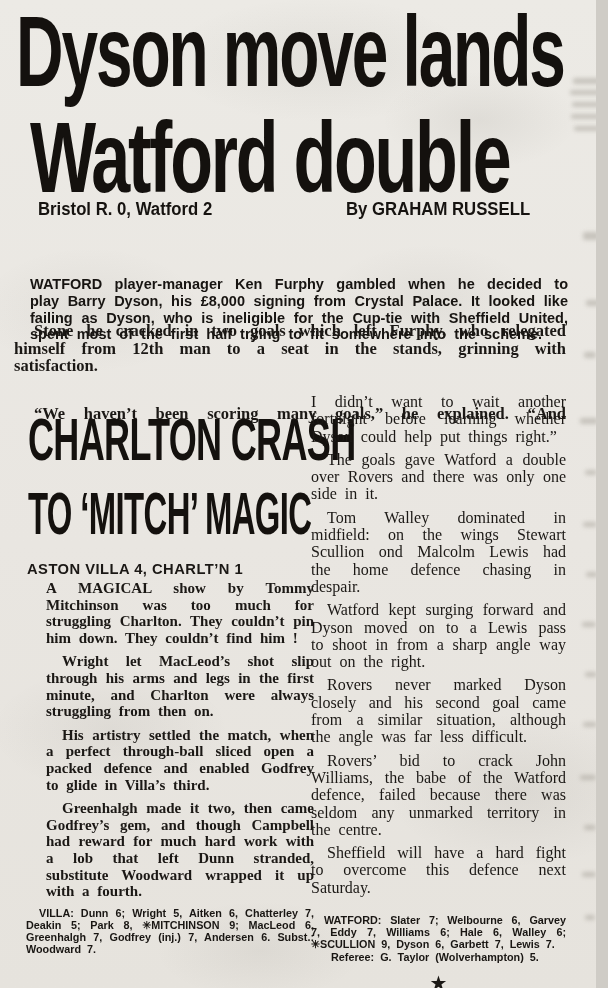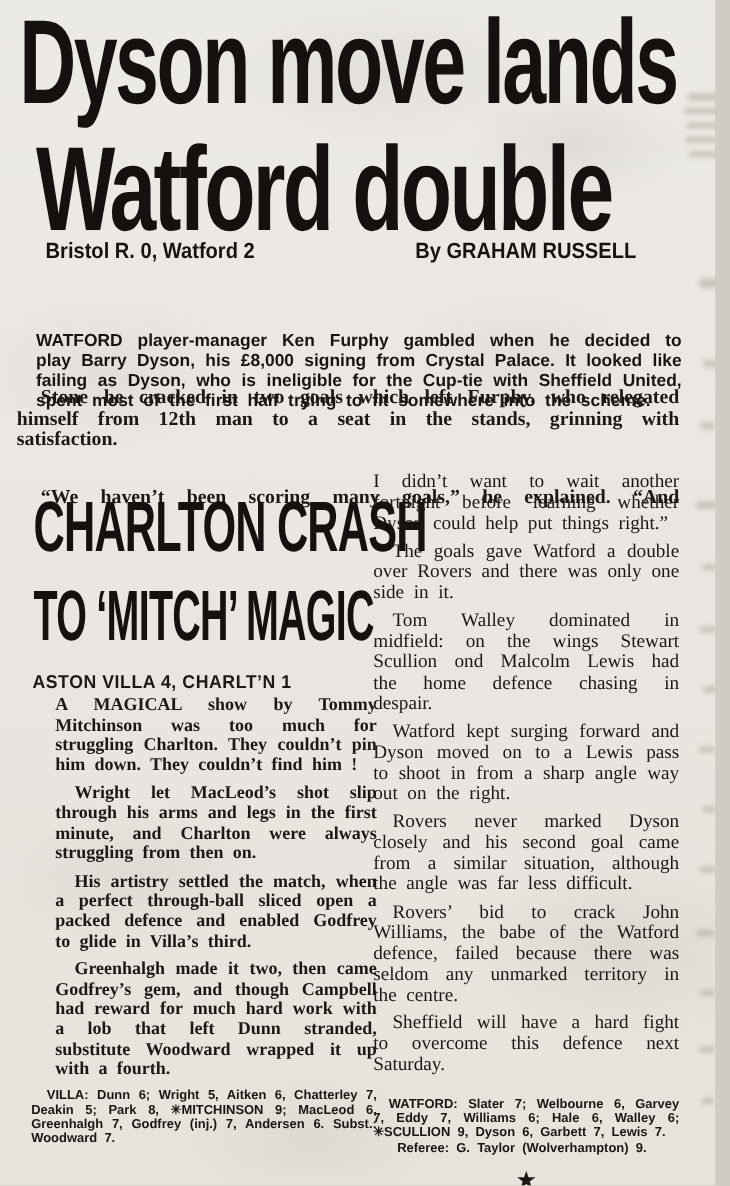--- a/index.html
+++ b/index.html
@@ -103,21 +103,21 @@
 
   <div class="col-right">
     <p class="body-r">I didn’t want to wait another fortnight before learning whether Dyson could help put things right.”</p>
     <p class="body-r ind">The goals gave Watford a double over Rovers and there was only one side in it.</p>
     <p class="body-r ind">Tom Walley dominated in midfield: on the wings Stewart Scullion ond Malcolm Lewis had the home defence chasing in despair.</p>
     <p class="body-r ind">Watford kept surging forward and Dyson moved on to a Lewis pass to shoot in from a sharp angle way out on the right.</p>
     <p class="body-r ind">Rovers never marked Dyson closely and his second goal came from a similar situation, although the angle was far less difficult.</p>
     <p class="body-r ind">Rovers’ bid to crack John Williams, the babe of the Watford defence, failed because there was seldom any unmarked territory in the centre.</p>
     <p class="body-r ind">Sheffield will have a hard fight to overcome this defence next Saturday.</p>
     <p class="ratings" style="margin-top:18px;">WATFORD: Slater 7; Welbourne 6, Garvey 7, Eddy 7, Williams 6; Hale 6, Walley 6; ✳SCULLION 9, Dyson 6, Garbett 7, Lewis 7.</p>
-    <p class="ratings" style="margin-top:1px; text-indent:20px;">Referee: G. Taylor (Wolverhampton) 9.</p>
+    <p class="ratings" style="margin-top:1px; text-indent:20px;">Referee: G. Taylor (Wolverhampton) 5.</p>
     <div class="star-row">★</div>
   </div>
 
   <div class="bleed" style="left:573px; top:78px;  width:30px; height:6px;"></div>
   <div class="bleed" style="left:570px; top:90px;  width:34px; height:5px;"></div>
   <div class="bleed" style="left:572px; top:102px; width:32px; height:5px;"></div>
   <div class="bleed" style="left:571px; top:114px; width:33px; height:5px;"></div>
   <div class="bleed" style="left:574px; top:126px; width:28px; height:5px;"></div>
   <div class="bleed" style="left:583px; top:232px; width:16px; height:8px;"></div>
   <div class="bleed" style="left:586px; top:300px; width:14px; height:6px;"></div>

